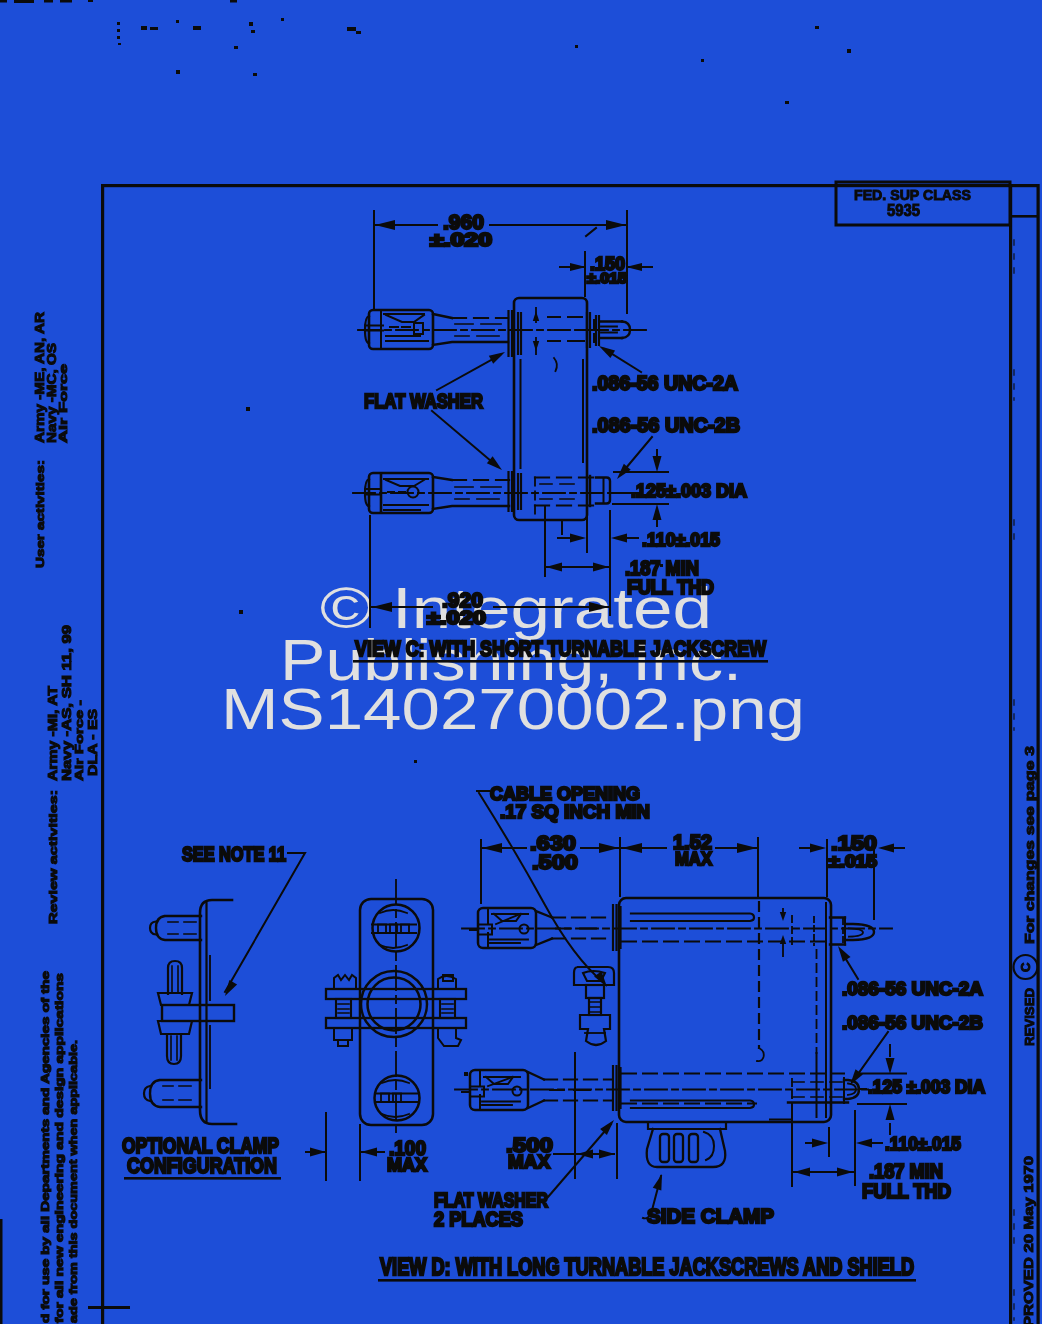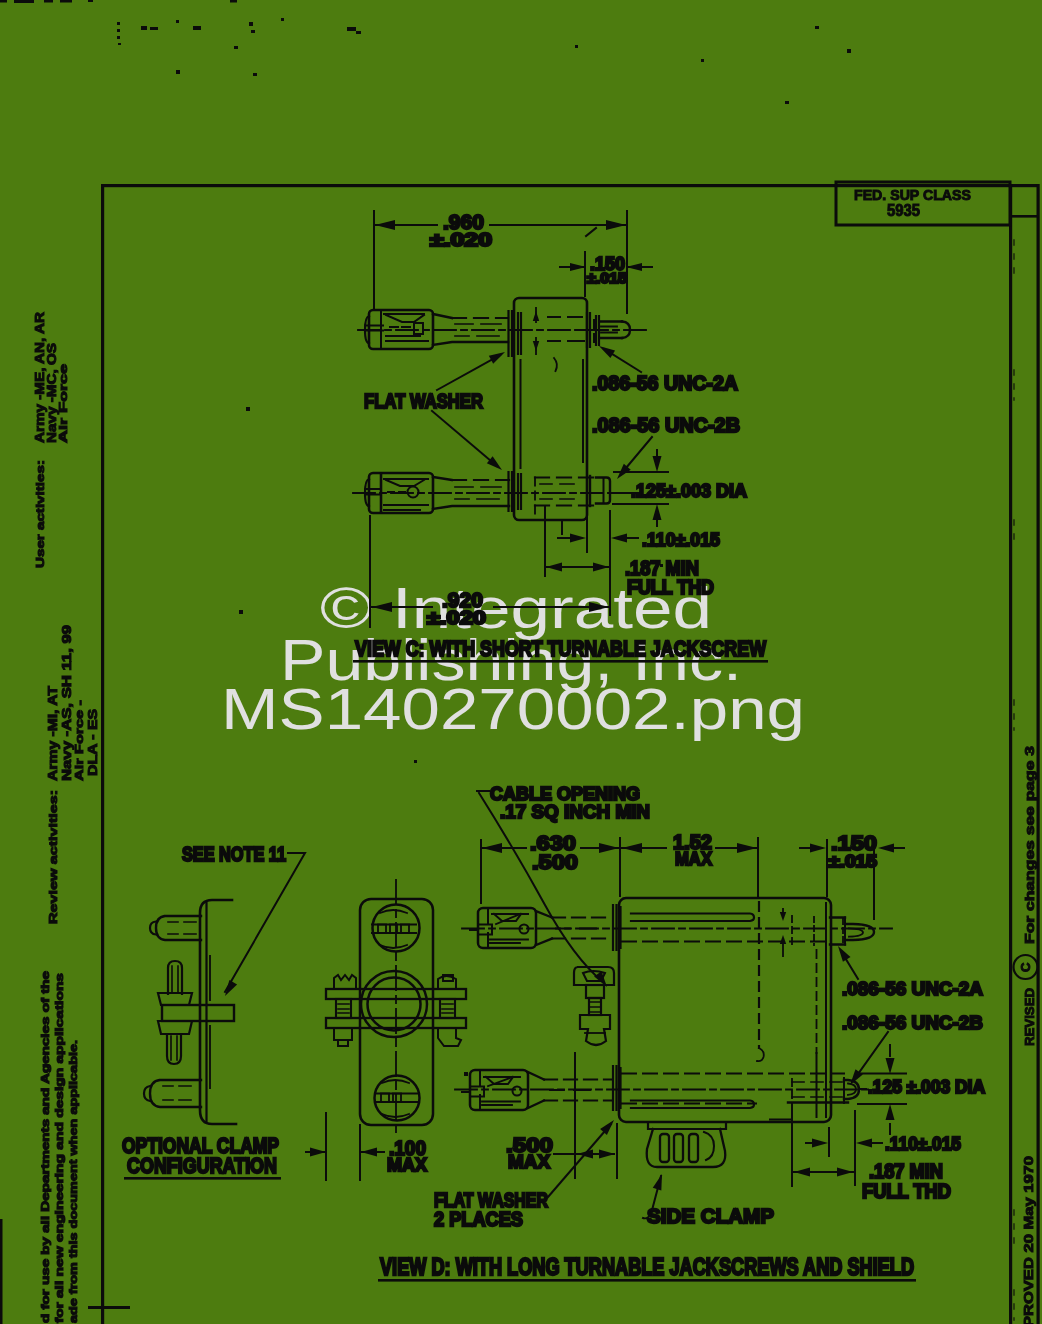--- a/index.html
+++ b/index.html
@@ -1,16 +1,16 @@
 <!DOCTYPE html>
 <html><head>
 <meta charset="utf-8">
 <style>
 html,body{margin:0;padding:0;background:#fff;}
-#page{position:relative;width:1042px;height:1324px;background:#4d7c0f;overflow:hidden;}
+#page{position:relative;width:1042px;height:1324px;background:#1d4ed8;overflow:hidden;}
 svg text{font-family:"Liberation Sans",sans-serif;}
 .lbl{font-weight:bold;fill:#0b0b0b;}
 .dim{font-weight:bold;fill:#0b0b0b;}
 </style>
 </head>
 <body>
 <div id="page">
 <svg width="1042" height="1324" viewBox="0 0 1042 1324" xmlns="http://www.w3.org/2000/svg">
 <g stroke-linecap="square" fill="none" stroke="#0b0b0b">
 

